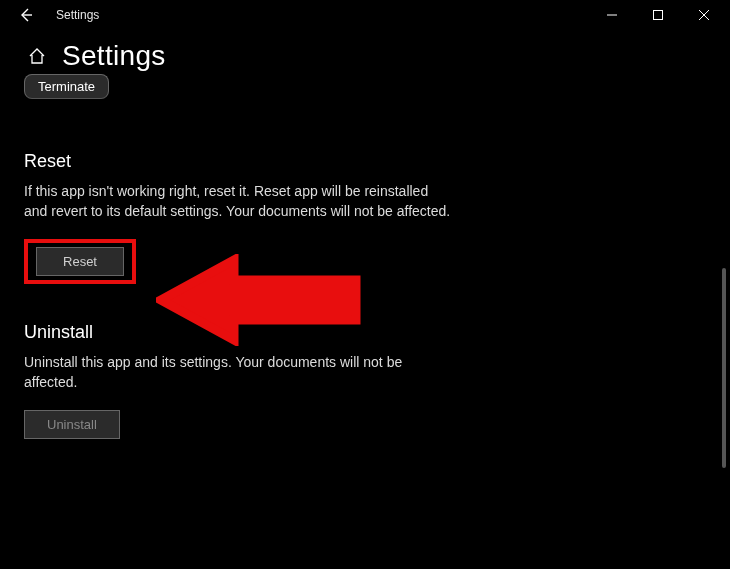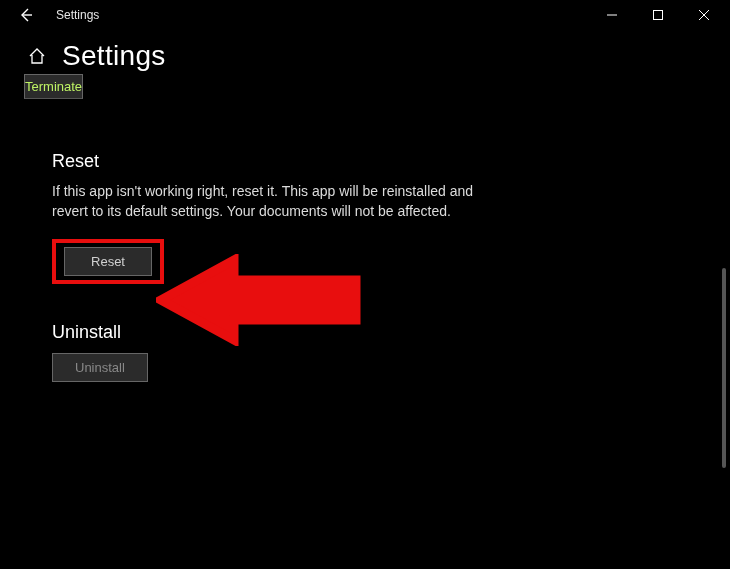--- a/index.html
+++ b/index.html
@@ -75,27 +75,28 @@
     .btn {
       background: #2b2b2b;
       border: 1px solid #666;
       color: #d0d0d0;
       font-size: 13px;
       padding: 6px 22px;
       cursor: pointer;
       font-family: inherit;
     }
     .btn.ghost {
-      color: #bef264;
+      color: #ffffff;
       border-bottom-color: #555;
-      padding: 4px 0;
+      padding: 4px 13px;
       position: relative;
       top: -6px;
-    }
-    .section { margin-top: 46px; margin-left: 28px; }
+      border-radius: 8px;
+    }
+    .section { margin-top: 46px; }
     .section.uninstall { margin-top: 38px; }
     .section.addons { margin-top: 46px; }
     .section-title {
       font-size: 18px;
       font-weight: 400;
       margin-bottom: 10px;
     }
     .section-desc {
       font-size: 14px;
       color: #dcdcdc;
@@ -175,28 +176,29 @@
 </div>
 
 <div class="content">
 
   <div class="ghost-btn-wrap">
     <button class="btn ghost">Terminate</button>
   </div>
 
   <div class="section">
     <div class="section-title">Reset</div>
-    <div class="section-desc">If this app isn't working right, reset it. This app will be reinstalled and revert to its default settings. Your documents will not be affected.</div>
+    <div class="section-desc">If this app isn't working right, reset it. Reset app will be reinstalled and revert to its default settings. Your documents will not be affected.</div>
     <span class="highlight-box">
       <button class="btn">Reset</button>
     </span>
   </div>
 
   <div class="section uninstall">
     <div class="section-title">Uninstall</div>
+    <div class="section-desc">Uninstall this app and its settings. Your documents will not be affected.</div>
     <button class="btn disabled">Uninstall</button>
   </div>
 
 
 </div>
 
 <div class="arrow">
   <svg width="210" height="92" viewBox="0 0 210 92">
     <path d="M 5 46 L 78 6 L 78 26 L 200 26 L 200 66 L 78 66 L 78 86 Z" fill="none" stroke="#e80e0e" stroke-width="9" stroke-linejoin="miter"></path>
   </svg>

